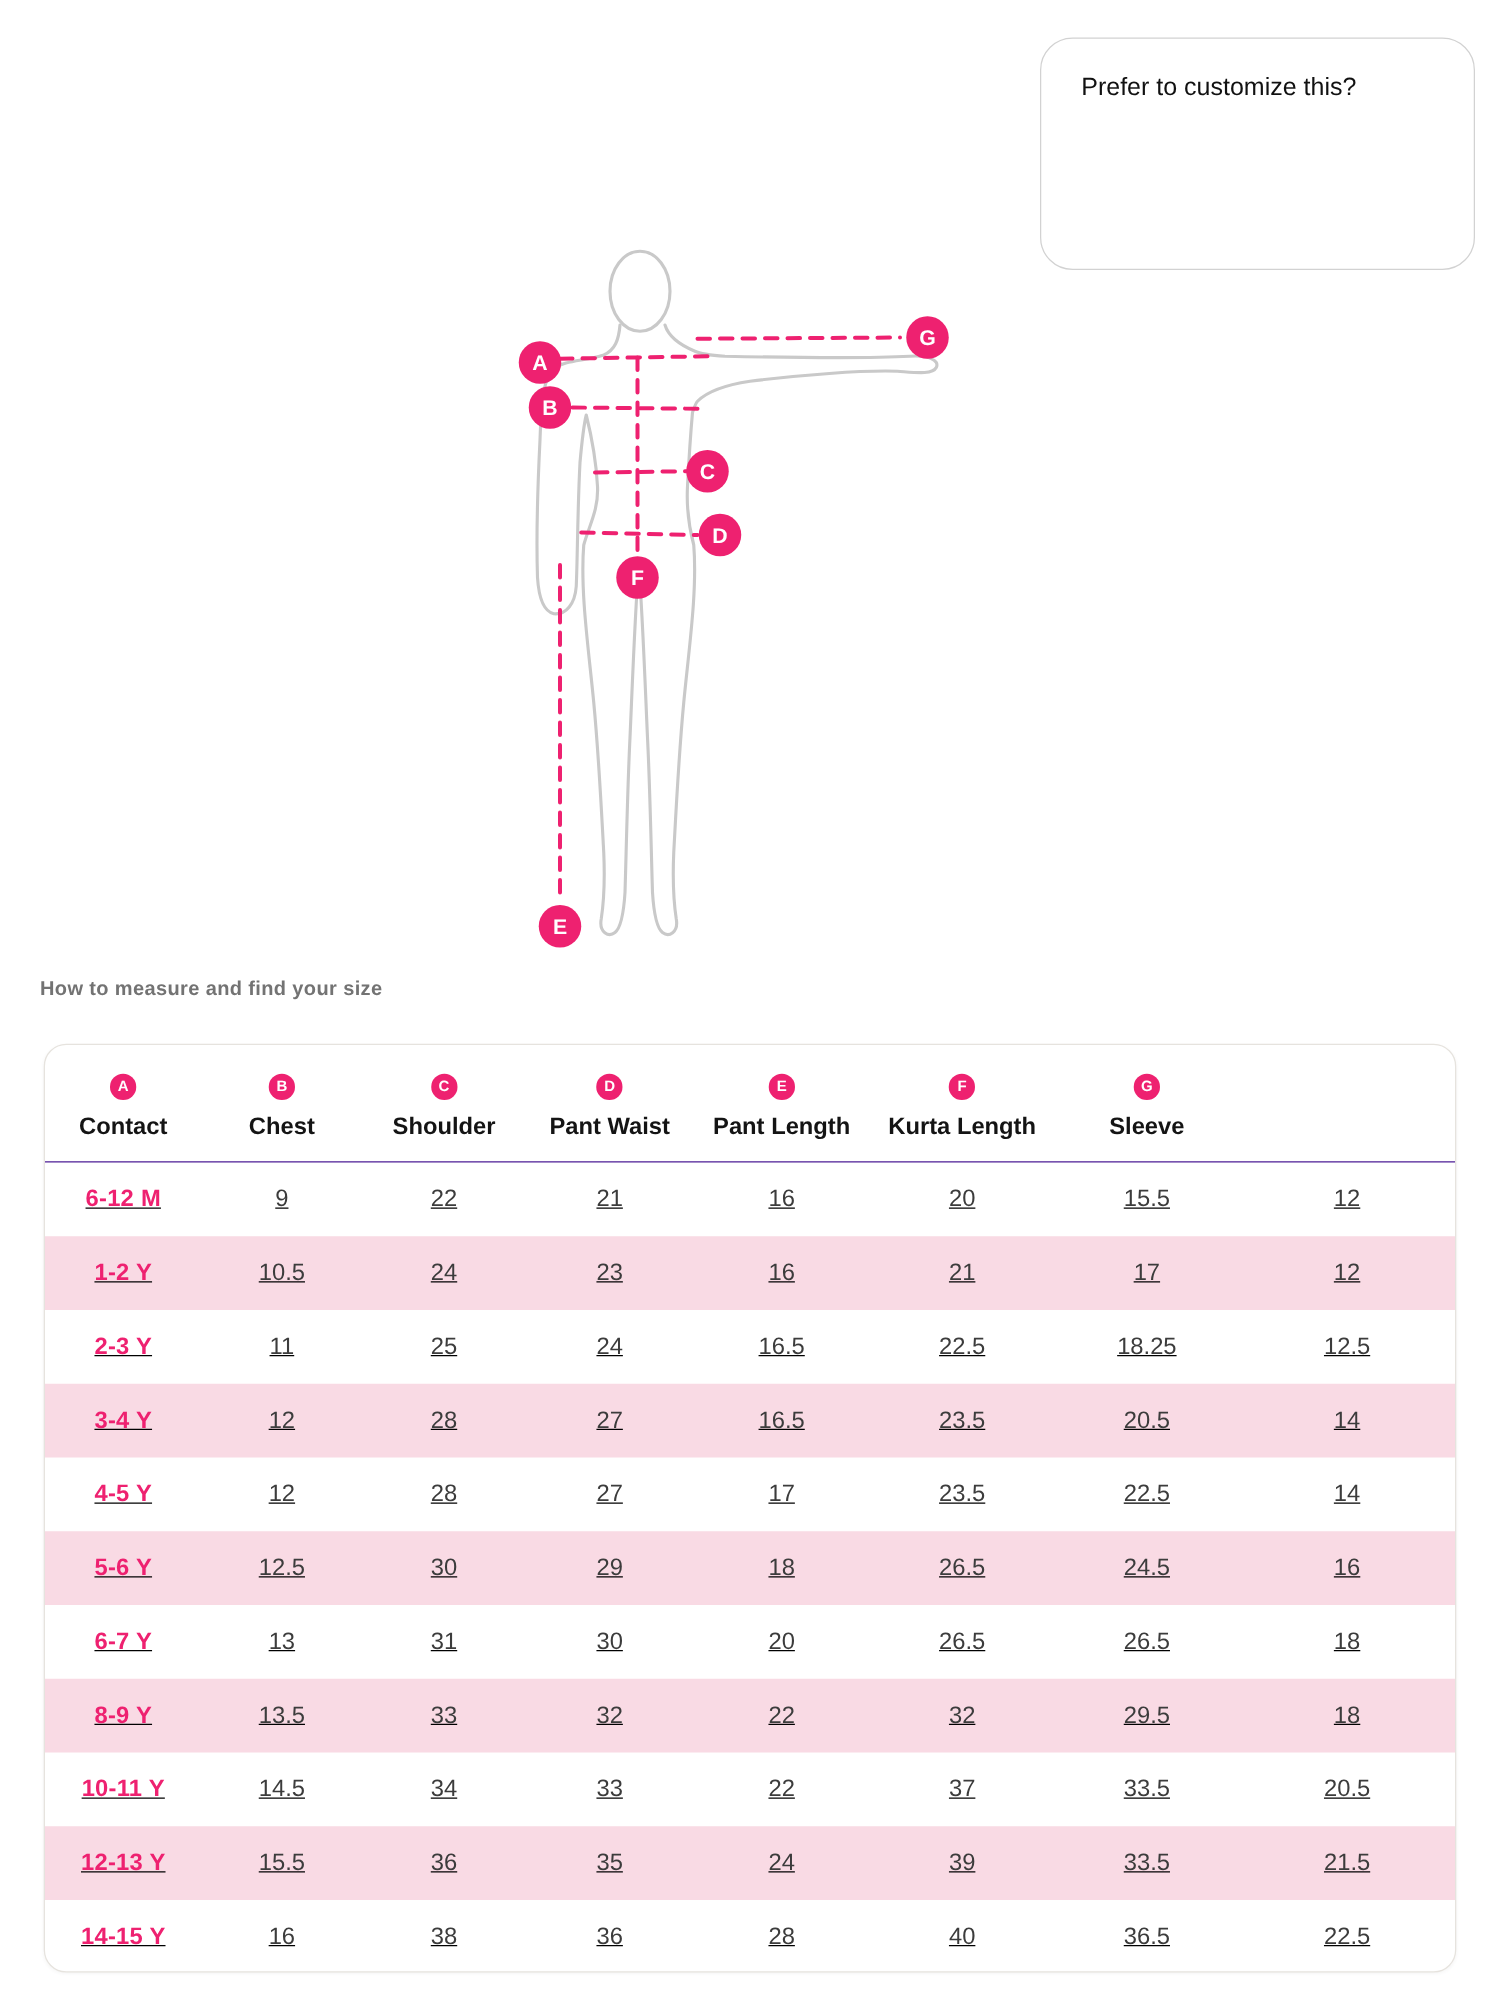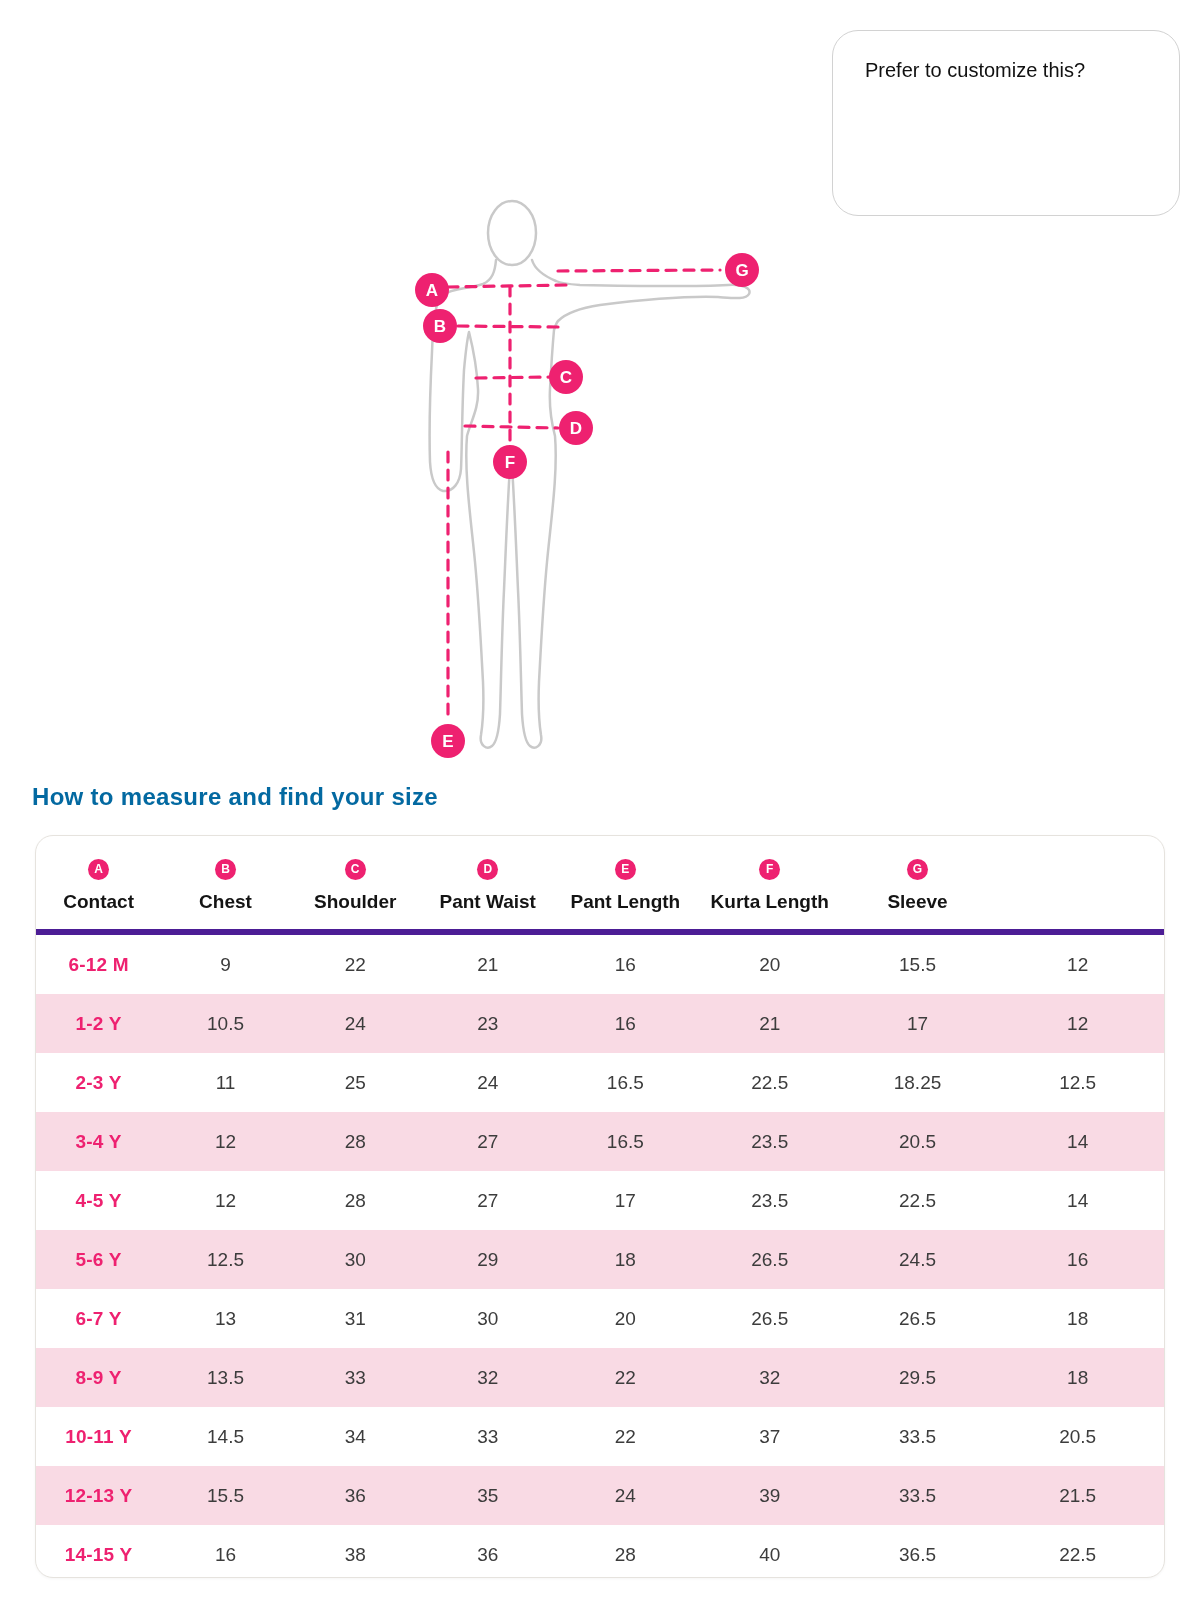--- a/index.html
+++ b/index.html
@@ -22,42 +22,42 @@
     padding:26px 26px 0 32px;
   }
   .callout p{margin:0 0 13px 0;font-size:20px;line-height:27px;color:#111;}
   
   .diagram{position:absolute;left:380px;top:190px;width:420px;height:580px;}
   .diagram svg{width:100%;height:100%;display:block;}
   .marker-letter{fill:#fff;font-size:17px;font-weight:700;font-family:"Liberation Sans",sans-serif;}
   
   .page-title{
     position:absolute;left:32px;top:783px;margin:0;
-    font-size:24px;font-weight:700;color:#0369a1;letter-spacing:0.3px;
+    font-size:16px;font-weight:700;color:#737373;letter-spacing:0.3px;
   }
   
   .size-table{
     position:absolute;left:35px;top:835px;width:1130px;height:743px;
     background:#fff;border:1px solid #E6E3DE;border-radius:18px;overflow:hidden;
     box-shadow:0 1px 3px rgba(0,0,0,0.04);
   }
   .grid-cols{
     display:grid;
     grid-template-columns:11.1% 11.4% 11.6% 11.9% 12.5% 13.1% 13.1% 15.3%;
   }
   .thead{padding-top:23px;height:93px;}
   .hcell{text-align:center;}
   .badge{
     display:inline-block;width:21px;height:21px;border-radius:50%;
     background:var(--pink);color:#fff;font-size:12px;font-weight:700;
     line-height:21px;text-align:center;
   }
   .badge:empty{visibility:hidden;}
   .hlabel{display:block;margin-top:11px;font-size:19px;font-weight:700;color:var(--ink);}
-  .tbody{border-top:6px solid #4c1d95;}
+  .tbody{border-top:1px solid #4c1d95;text-decoration:underline;}
   .trow{height:59px;align-items:center;}
   .trow.alt{background:var(--rowpink);}
   .tcell{text-align:center;font-size:19px;color:var(--val);}
   .tcell.size-col{color:var(--pink);font-weight:700;letter-spacing:0.2px;}
 </style>
 </head>
 <body>
 
 <div class="page">
 

